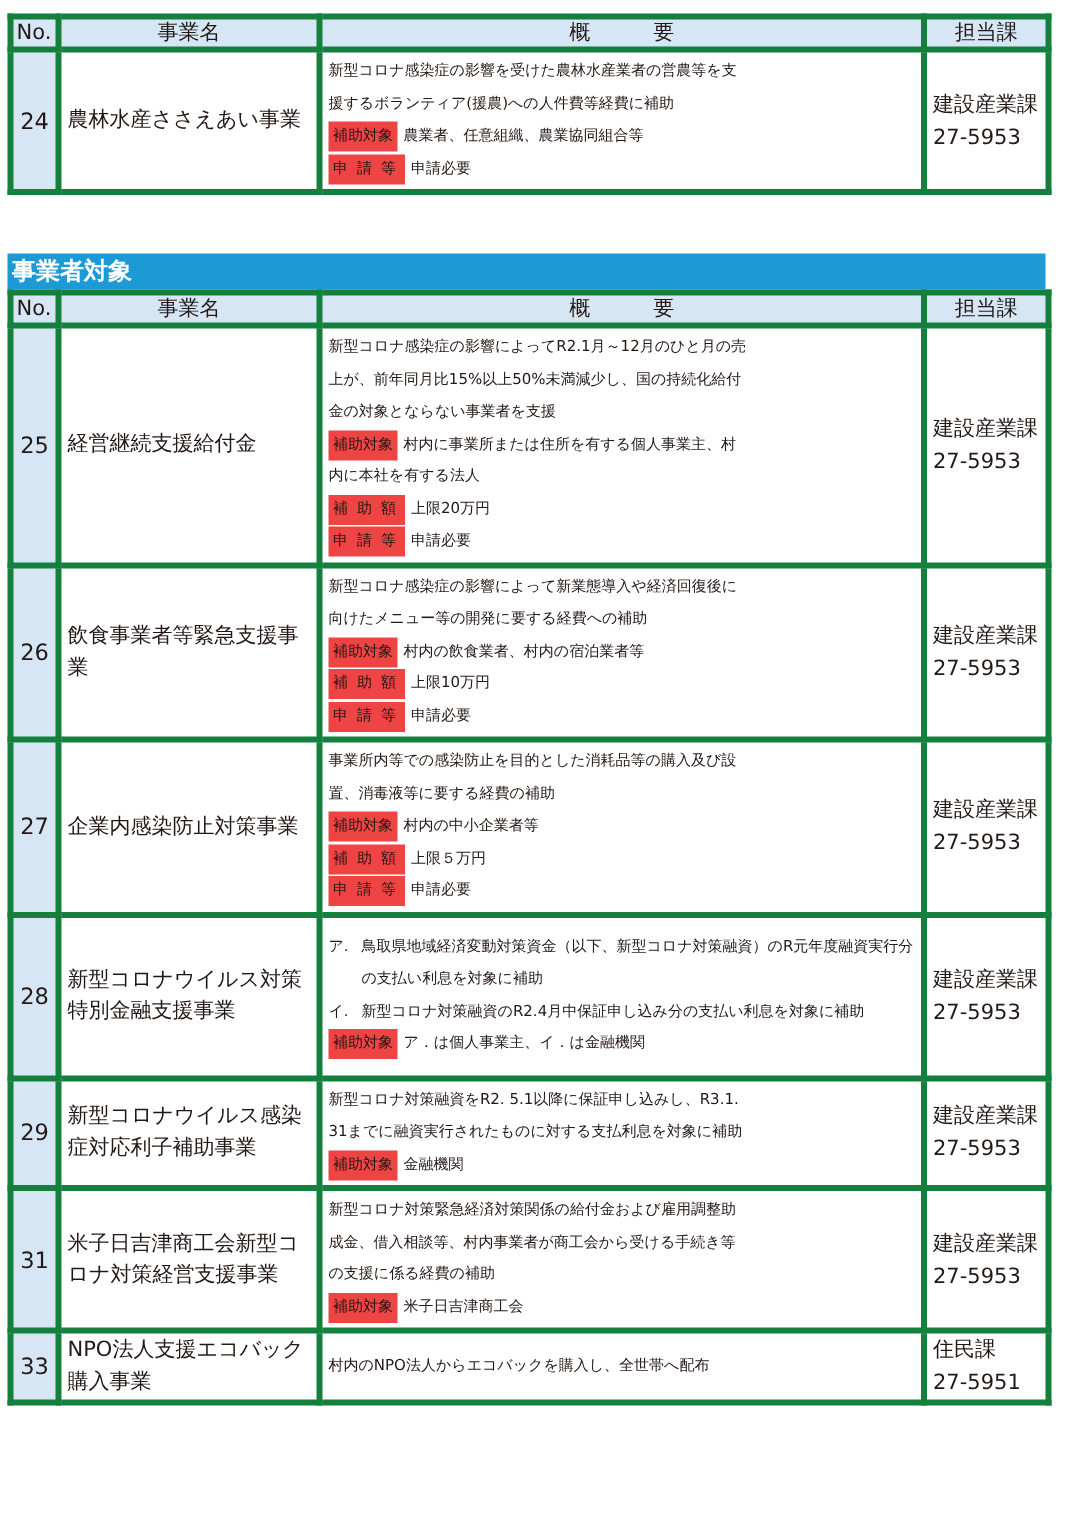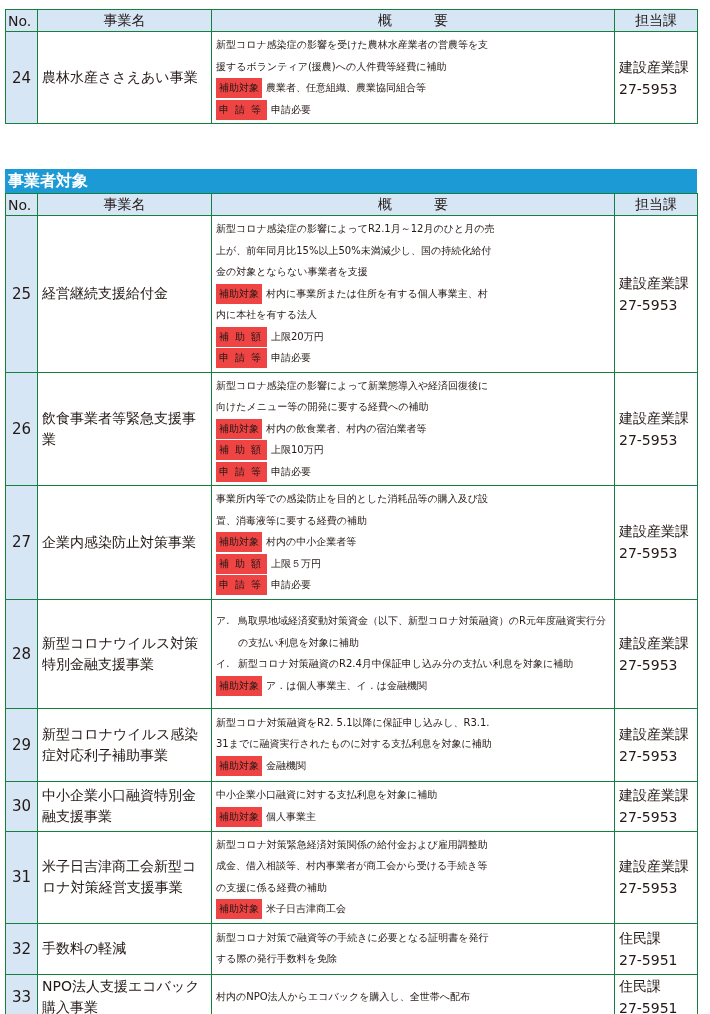--- a/index.html
+++ b/index.html
@@ -4,21 +4,21 @@
 <style>
   html, body { margin: 0; padding: 0; background: #ffffff; }
   body { width: 710px; height: 1014px; position: relative; overflow: hidden;
          font-family: "DejaVu Sans", "Liberation Sans", sans-serif; color: #231815; }
   .section { position: absolute; left: 5px; width: 692px; }
   .title-bar { background: #1c9ad6; color: #ffffff; font-weight: bold; font-size: 16px;
                height: 23px; line-height: 23px; padding-left: 3px; box-sizing: border-box;
                letter-spacing: 0px; white-space: nowrap; }
   table { border-collapse: collapse; width: 692px; table-layout: fixed; }
   col.c-no { width: 32px; } col.c-name { width: 174px; } col.c-ov { width: 403px; } col.c-dept { width: 83px; }
-  th, td { border: 1px solid #15803d; box-sizing: border-box; padding: 0; vertical-align: middle; }
+  th, td { border: 4px solid #15803d; box-sizing: border-box; padding: 0; vertical-align: middle; }
   th { background: #d6e6f5; font-weight: normal; font-size: 14px; height: 22px; text-align: center; }
   th.no { text-align: left; padding-left: 2px; }
   td.no { background: #d6e6f5; text-align: center; font-size: 15px; }
   td.name { font-size: 14px; line-height: 21px; padding: 0 3px 0 4px; }
   td.ov { font-size: 10px; line-height: 21.5px; padding: 2px 3px 3px 4px; }
   td.dept { font-size: 14px; line-height: 22px; padding-left: 4px; white-space: nowrap; }
   .line { display: block; white-space: nowrap; }
   .tag { display: inline-block; background: #ef4444; padding: 0 3px; margin-right: 4px;
          line-height: 20px; white-space: nowrap; }
   .tag.spaced { letter-spacing: 6px; padding-right: 0; }
@@ -149,60 +149,36 @@
         <span class="line">新型コロナ対策融資をR2. 5.1以降に保証申し込みし、R3.1.</span>
         <span class="line">31までに融資実行されたものに対する支払利息を対象に補助</span>
         <span class="line"><span class="tag">補助対象</span><span>金融機関</span></span>
       </td>
       <td class="dept">
         <span class="line">建設産業課</span>
         <span class="line">27-5953</span>
       </td>
     </tr>
 
-    <tr style="height:50px;">
-      <td class="no">30</td>
-      <td class="name">中小企業小口融資特別金融支援事業</td>
-      <td class="ov">
-        <span class="line">中小企業小口融資に対する支払利息を対象に補助</span>
-        <span class="line"><span class="tag">補助対象</span><span>個人事業主</span></span>
-      </td>
-      <td class="dept">
-        <span class="line">建設産業課</span>
-        <span class="line">27-5953</span>
-      </td>
-    </tr>
 
     <tr style="height:91px;">
       <td class="no">31</td>
       <td class="name">米子日吉津商工会新型コロナ対策経営支援事業</td>
       <td class="ov">
         <span class="line">新型コロナ対策緊急経済対策関係の給付金および雇用調整助</span>
         <span class="line">成金、借入相談等、村内事業者が商工会から受ける手続き等</span>
         <span class="line">の支援に係る経費の補助</span>
         <span class="line"><span class="tag">補助対象</span><span>米子日吉津商工会</span></span>
       </td>
       <td class="dept">
         <span class="line">建設産業課</span>
         <span class="line">27-5953</span>
       </td>
     </tr>
 
-    <tr style="height:51px;">
-      <td class="no">32</td>
-      <td class="name">手数料の軽減</td>
-      <td class="ov">
-        <span class="line">新型コロナ対策で融資等の手続きに必要となる証明書を発行</span>
-        <span class="line">する際の発行手数料を免除</span>
-      </td>
-      <td class="dept">
-        <span class="line">住民課</span>
-        <span class="line">27-5951</span>
-      </td>
-    </tr>
 
     <tr style="height:46px;">
       <td class="no">33</td>
       <td class="name">NPO法人支援エコバック購入事業</td>
       <td class="ov">
         <span class="line">村内のNPO法人からエコバックを購入し、全世帯へ配布</span>
       </td>
       <td class="dept">
         <span class="line">住民課</span>
         <span class="line">27-5951</span>

